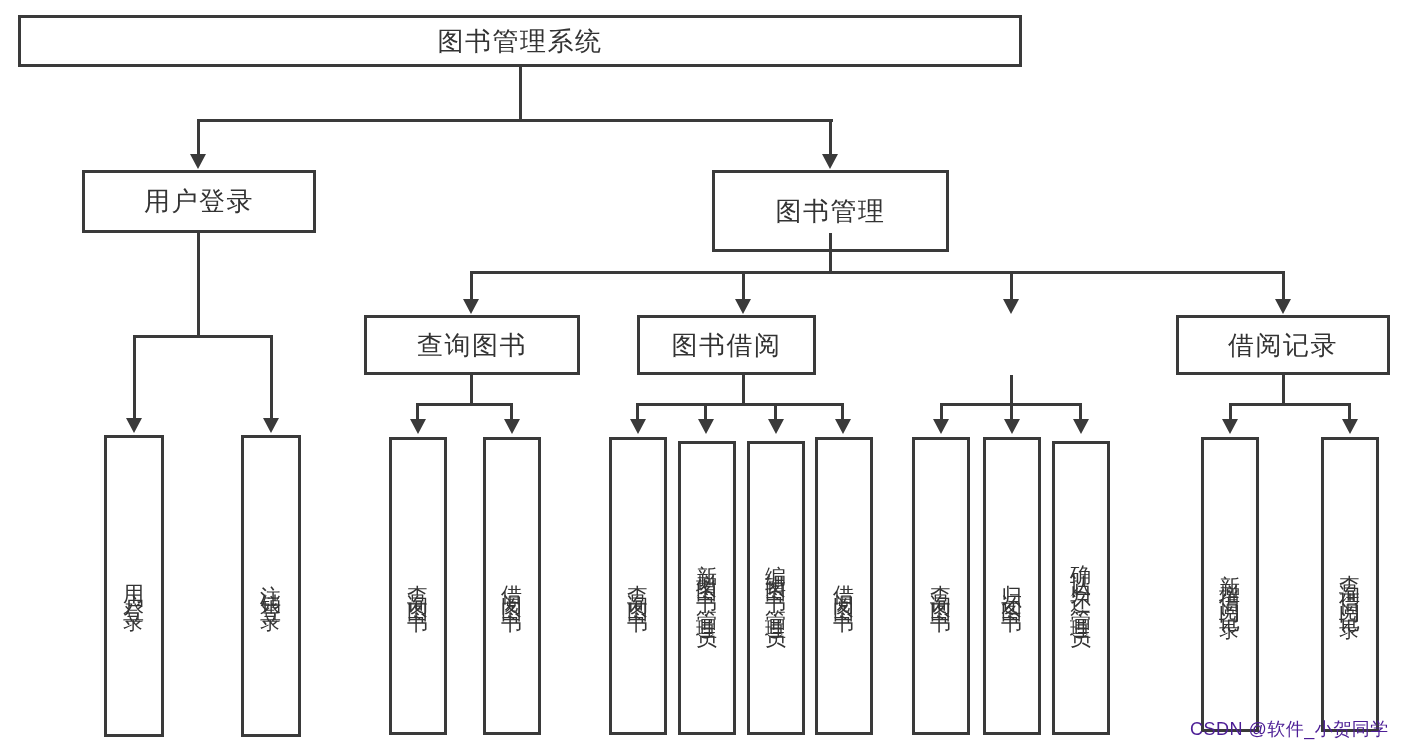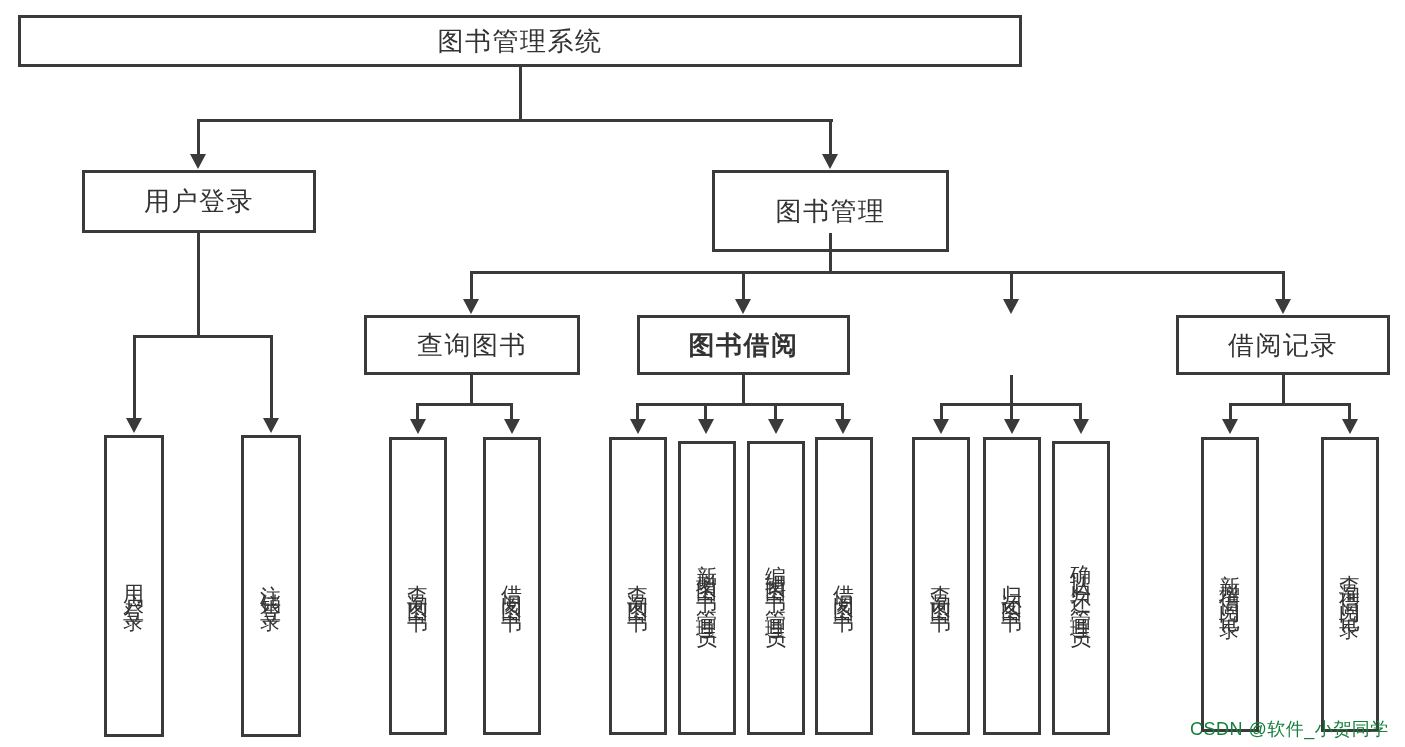--- a/index.html
+++ b/index.html
@@ -38,32 +38,32 @@
     width: 0; height: 0;
     border-left: 8px solid transparent;
     border-right: 8px solid transparent;
     border-top: 15px solid #3a3a3a;
   }
   .watermark {
     position: absolute;
     left: 1190px;
     top: 717px;
     font-size: 18px;
-    color: #15803d;
+    color: #4c1d95;
     letter-spacing: 0.5px;
     z-index: 5;
     white-space: nowrap;
   }
 
   
   .b-root  { left: 18px;   top: 15px;  width: 1004px; height: 52px; }
   .b-login { left: 82px;   top: 170px; width: 234px;  height: 63px; }
   .b-mgmt  { left: 712px;  top: 170px; width: 237px;  height: 82px; }
   .b-g0 { left: 364px;  top: 315px; width: 216px; height: 60px; }
-  .b-g1 { left: 637px;  top: 315px; width: 213px; height: 60px; font-weight: bold; }
+  .b-g1 { left: 637px;  top: 315px; width: 179px; height: 60px; }
   .b-g2 { left: 903px;  top: 315px; width: 216px; height: 60px; }
   .b-g3 { left: 1176px; top: 315px; width: 214px; height: 60px; }
 
   .v-l0  { left: 104px;  top: 435px; width: 60px; height: 302px; }
   .v-l1  { left: 241px;  top: 435px; width: 60px; height: 302px; }
   .v-g0a { left: 389px;  top: 437px; width: 58px; height: 298px; }
   .v-g0b { left: 483px;  top: 437px; width: 58px; height: 298px; }
   .v-g1a { left: 609px;  top: 437px; width: 58px; height: 298px; }
   .v-g1b { left: 678px;  top: 441px; width: 58px; height: 294px; }
   .v-g1c { left: 747px;  top: 441px; width: 58px; height: 294px; }

